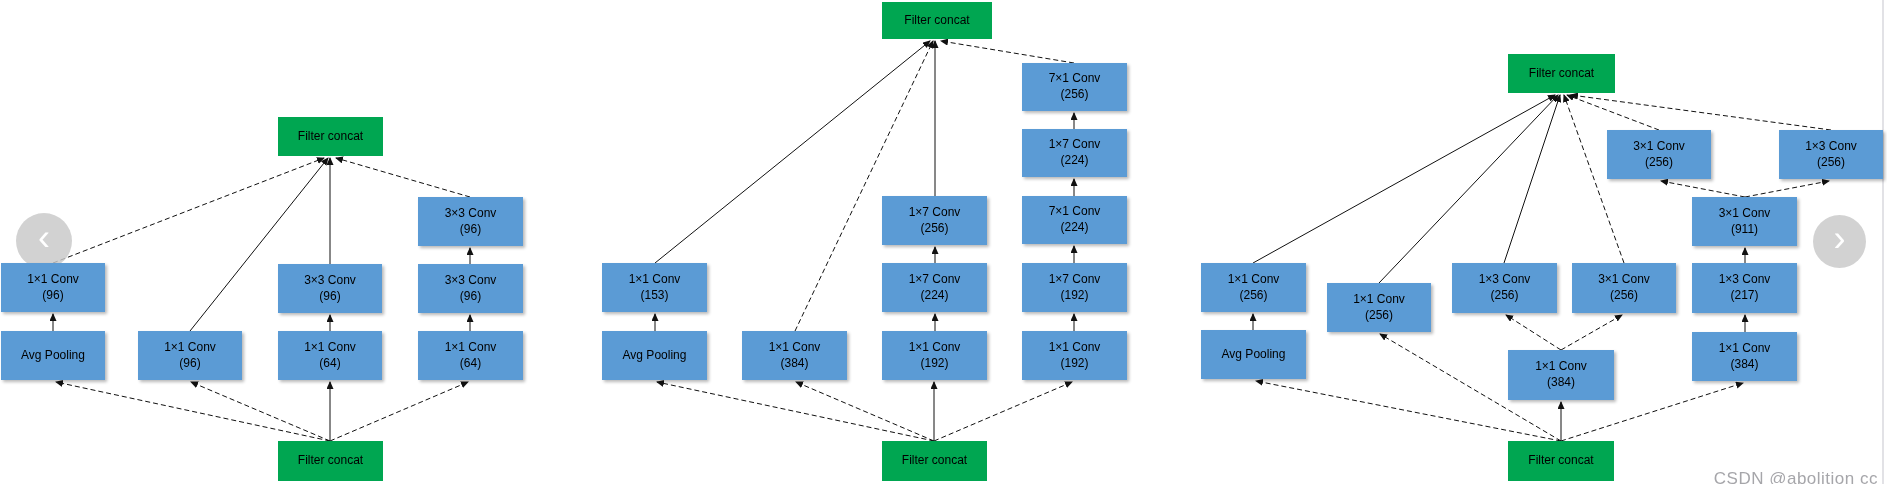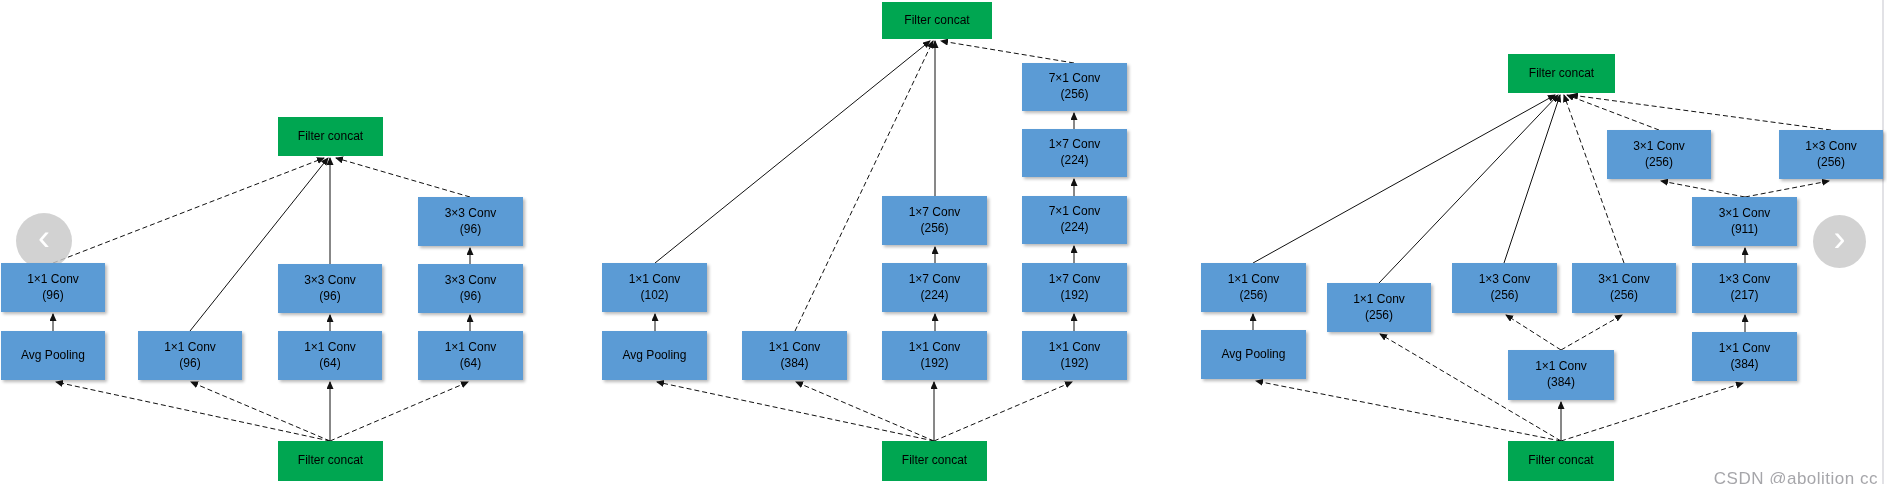--- a/index.html
+++ b/index.html
@@ -130,21 +130,21 @@
       <span>(64)</span>
     </div>
     <div class="node concat" style="left: 278px; top: 441px; width: 105px; height: 40px;">
       <span>Filter concat</span>
     </div>
     <div class="node concat" style="left: 882px; top: 2px; width: 110px; height: 37px;">
       <span>Filter concat</span>
     </div>
     <div class="node conv" style="left: 602px; top: 263px; width: 105px; height: 49px;">
       <span>1×1 Conv</span>
-      <span>(102)</span>
+      <span>(153)</span>
     </div>
     <div class="node pool" style="left: 602px; top: 331px; width: 105px; height: 49px;">
       <span>Avg Pooling</span>
     </div>
     <div class="node conv" style="left: 742px; top: 331px; width: 105px; height: 49px;">
       <span>1×1 Conv</span>
       <span>(384)</span>
     </div>
     <div class="node conv" style="left: 882px; top: 196px; width: 105px; height: 49px;">
       <span>1×7 Conv</span>

